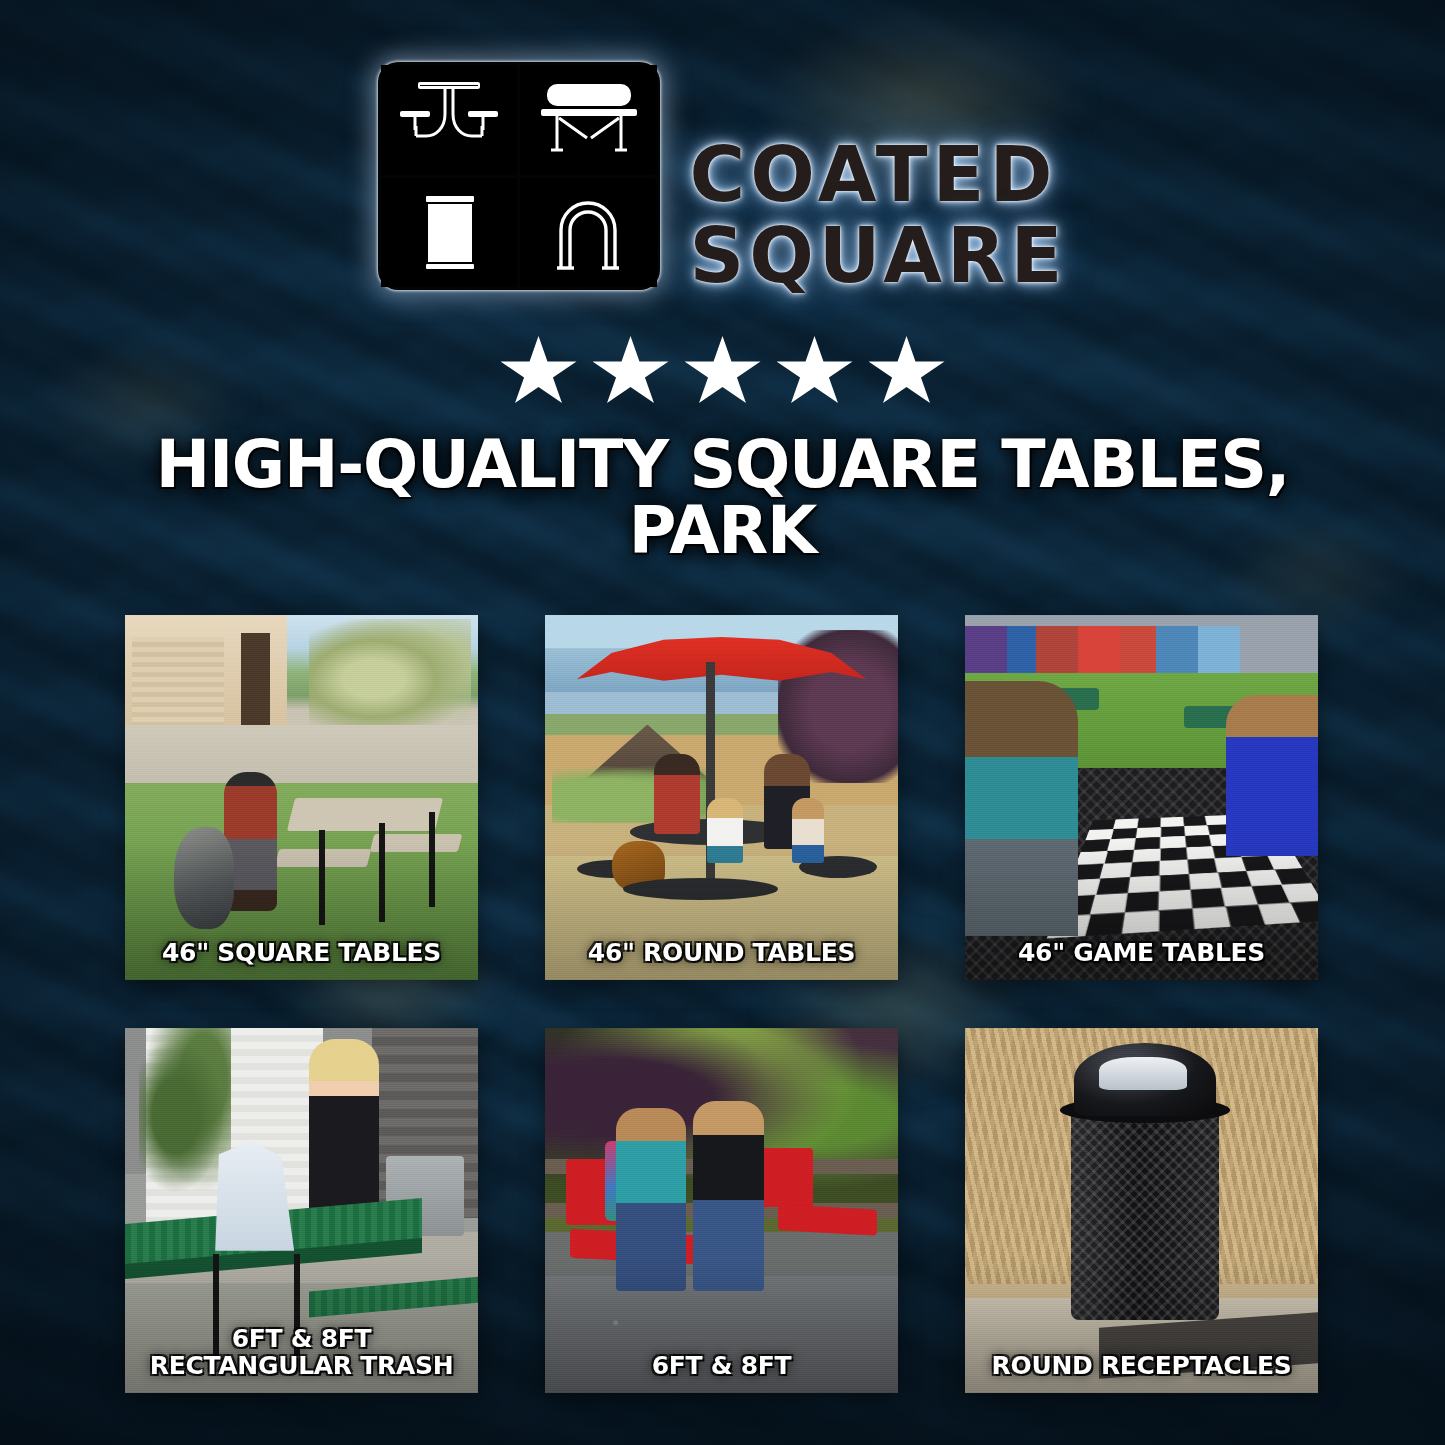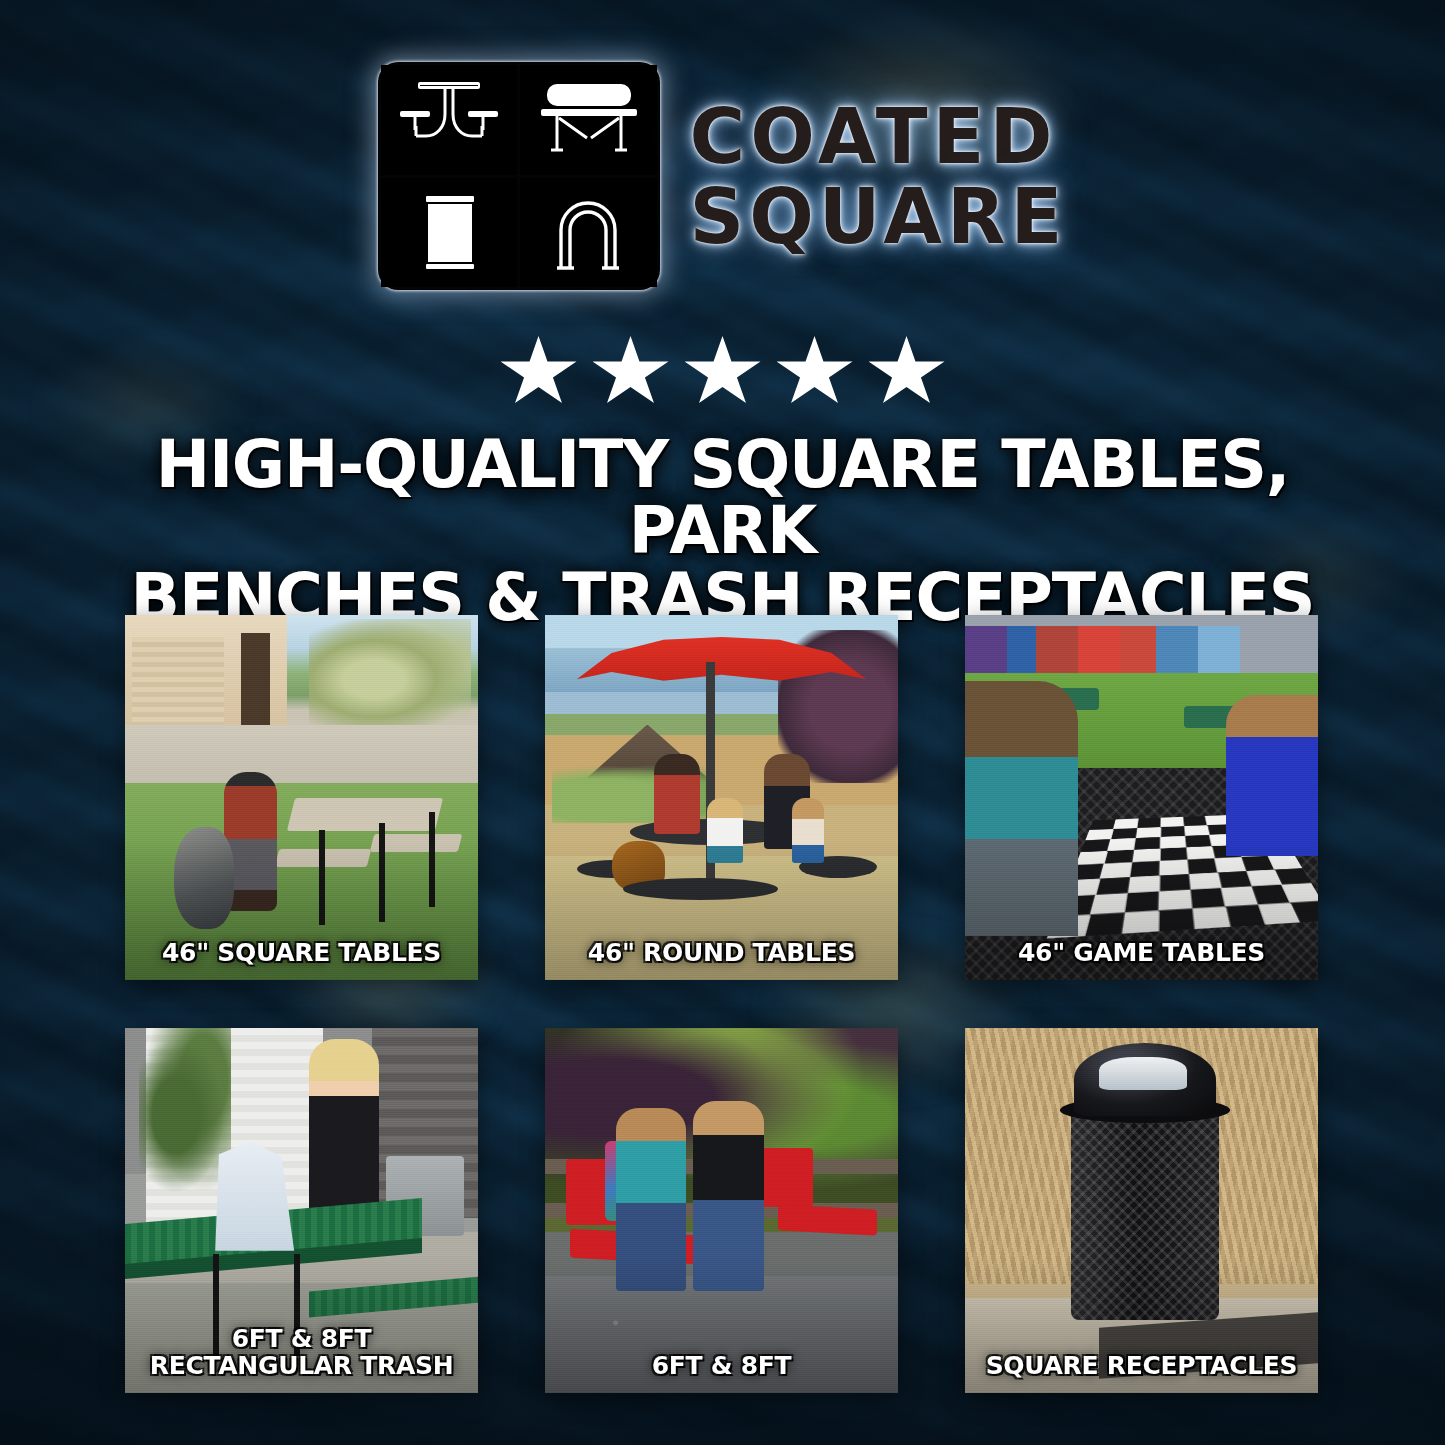--- a/index.html
+++ b/index.html
@@ -73,21 +73,21 @@
   }
 
   .content{position:absolute; inset:0;}
 
   
   .logo-row{
     position:absolute;
     left:0; right:0; top:62px;
     display:flex;
     justify-content:center;
-    align-items:center;
+    align-items:flex-end;
     gap:30px;
   }
   .logo-mark{
     width:282px; height:228px;
     border-radius:20px;
     background:#040404;
     display:grid;
     grid-template-columns:1fr 1fr;
     grid-template-rows:1fr 1fr;
     gap:3px;
@@ -375,21 +375,20 @@
     <div class="stars">
       <div class="star"></div>
       <div class="star"></div>
       <div class="star"></div>
       <div class="star"></div>
       <div class="star"></div>
     </div>
 
     <div class="headline">
       <span class="l1">HIGH-QUALITY SQUARE TABLES, PARK</span>
-      <span class="l2">BENCHES &amp; TRASH RECEPTACLES</span>
     </div>
 
     <div class="grid">
 
       <div class="tile">
         <div class="scene s1">
           <div class="house"></div>
             <div class="garage"></div>
             <div class="door"></div>
           <div class="tree"></div>
@@ -503,19 +502,19 @@
             <div class="walk"></div>
             <div class="asphalt"></div>
           <div class="can"></div>
             <div class="rim"></div>
             <div class="dome"></div>
             <div class="slot"></div>
         </div>
         <div class="dim"></div>
           <div class="grain"></div>
         <div class="cap">
-          <span class="cl">SQUARE RECEPTACLES</span>
+          <span class="cl">ROUND RECEPTACLES</span>
         </div>
       </div>
 
     </div>
   </div>
 </div>
 
 </body></html>

